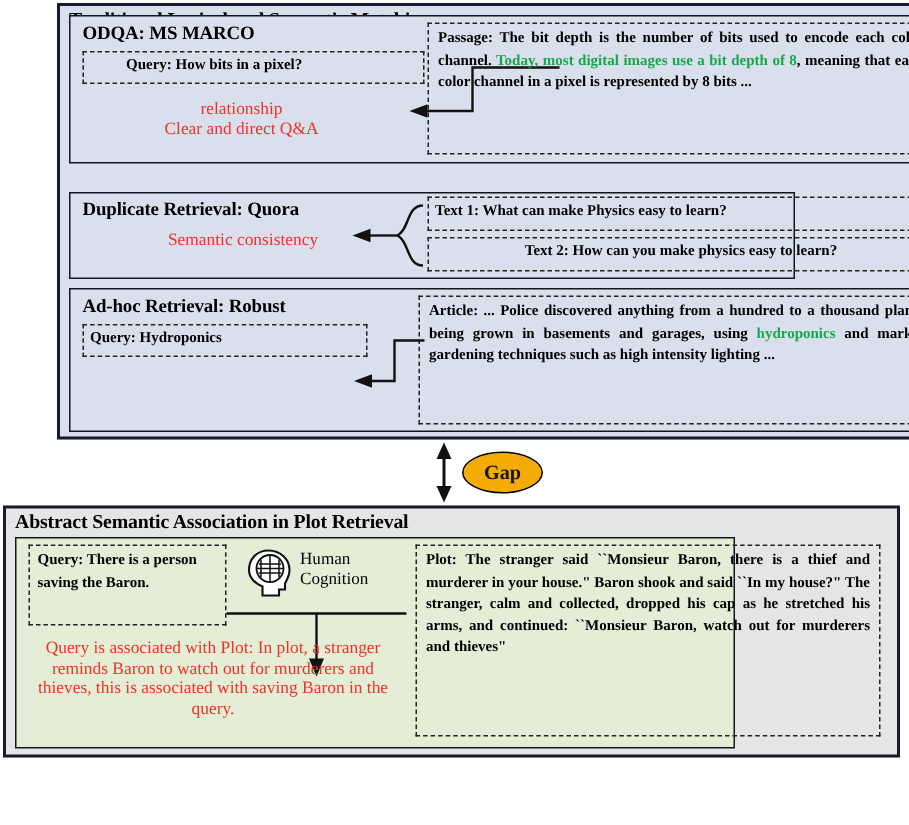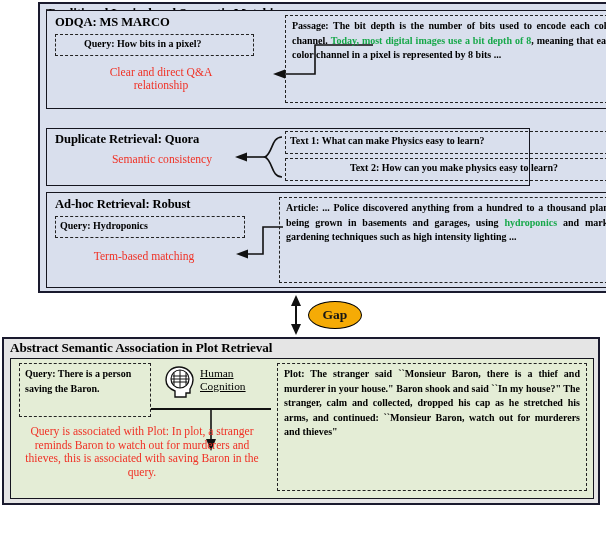--- a/index.html
+++ b/index.html
@@ -107,48 +107,48 @@
   #bottom-panel {
     position: absolute;
     left: 2px;
     top: 337px;
     width: 598px;
     height: 168px;
     background: #e5e5e5;
     border: 2px solid #1a1a2e;
     box-sizing: border-box;
   }
-  #sub-plot { left: 6px; top: 19px; width: 584px; height: 141px; }
+  #sub-plot { left: 6px; top: 19px; width: 480px; height: 141px; }
   #sub-plot.subpanel { background: #e4edd6; }
 
   .cog-label {
     position: absolute;
     font-size: 11.4px;
     line-height: 12.6px;
     white-space: nowrap;
   }
 </style>
 </head>
 <body>
 
 <div id="top-panel">
 
   <div class="panel-title">Traditional Lexical and Semantic Matching</div>
 
   <div class="subpanel" id="sub-odqa">
 
     <div class="sub-title" style="left:8px; top:4px;">ODQA: MS MARCO</div>
 
-    <div class="dbox dbox-inner" style="left:8px; top:23px; width:199px; height:22px;padding-left:28px;">
+    <div class="dbox dbox-inner" style="left:8px; top:23px; width:228px; height:22px;padding-left:28px;">
       <span>Query: How bits in a pixel?</span>
     </div>
 
     <div class="note" style="left:8px; top:55px; width:212px;">
+      <div>relationship</div>
       <div>Clear and direct Q&amp;A</div>
-      <div>relationship</div>
     </div>
 
     <svg class="conn" style="left:220px; top:20px;" width="120" height="60">
       <path d="M 106,14 L 48,14 L 48,43 L 17,43" stroke="#111" stroke-width="1.6" fill="none"></path>
       <path d="M 6,43 L 18,38.5 L 18,47.5 Z" fill="#111"></path>
     </svg>
 
     <div class="dbox dbox-inner justified" style="left:238px; top:4px; width:338px; height:88px; padding:3px 6px;">
       <span>Passage: The bit depth is the number of bits used to encode each color channel. </span><span class="green">Today, most digital images use a bit depth of 8</span><span>, meaning that each color channel in a pixel is represented by 8 bits ...</span>
     </div>
@@ -176,21 +176,20 @@
   </div>
 
   <div class="subpanel" id="sub-robust">
 
     <div class="sub-title" style="left:8px; top:4px;">Ad-hoc Retrieval: Robust</div>
 
     <div class="dbox dbox-inner" style="left:8px; top:23px; width:190px; height:22px;">
       <span>Query: Hydroponics</span>
     </div>
 
-    <div class="note" style="left:8px; top:57px; width:178px;">Term-based matching</div>
 
     <svg class="conn" style="left:186px; top:20px;" width="120" height="60">
       <path d="M 50,14 L 30,14 L 30,41 L 14,41" stroke="#111" stroke-width="1.6" fill="none"></path>
       <path d="M 3,41 L 15,36.5 L 15,45.5 Z" fill="#111"></path>
     </svg>
 
     <div class="dbox dbox-inner justified" style="left:232px; top:4px; width:344px; height:86px; padding:3px 6px;">
       <span>Article: ... Police discovered anything from a hundred to a thousand plants being grown in basements and garages, using </span><span class="green">hydroponics</span><span> and market gardening techniques such as high intensity lighting ...</span>
     </div>
   </div>
@@ -214,21 +213,21 @@
     <div class="dbox dbox-inner" style="left:8px; top:4px; width:132px; height:54px; padding:3px 5px;">
       <span>Query: There is a person saving the Baron.</span>
     </div>
 
     <svg class="conn" style="left:152px; top:6px;" width="34" height="34">
       <path d="M 16,2 C 24,2 30,8 30,15 C 30,19 28,22 27,24 L 27,28 L 23,28 L 23,32 L 12,32 L 12,26 C 7,24 3,20 3,15 C 3,8 8,2 16,2 Z" fill="#ffffff" stroke="#111" stroke-width="1.4"></path>
       <circle cx="17" cy="14" r="9" fill="none" stroke="#111" stroke-width="1.2"></circle>
       <path d="M 17,5 L 17,23 M 8,14 L 26,14 M 11,8 L 11,20 M 23,8 L 23,20 M 9.5,11 L 24.5,11 M 9.5,17 L 24.5,17" stroke="#111" stroke-width="1"></path>
     </svg>
 
-    <div class="cog-label" style="left:189px; top:8px;text-decoration:underline;">
+    <div class="cog-label" style="left:189px; top:8px;">
       <div>Human</div>
       <div>Cognition</div>
     </div>
 
     <svg class="conn" style="left:138px; top:26px;" width="130" height="70">
       <path d="M 2,24 L 122,24" stroke="#111" stroke-width="1.8" fill="none"></path>
       <path d="M 62,24 L 62,58" stroke="#111" stroke-width="1.6" fill="none"></path>
       <path d="M 62,66 L 57,54 L 67,54 Z" fill="#111"></path>
     </svg>
 

